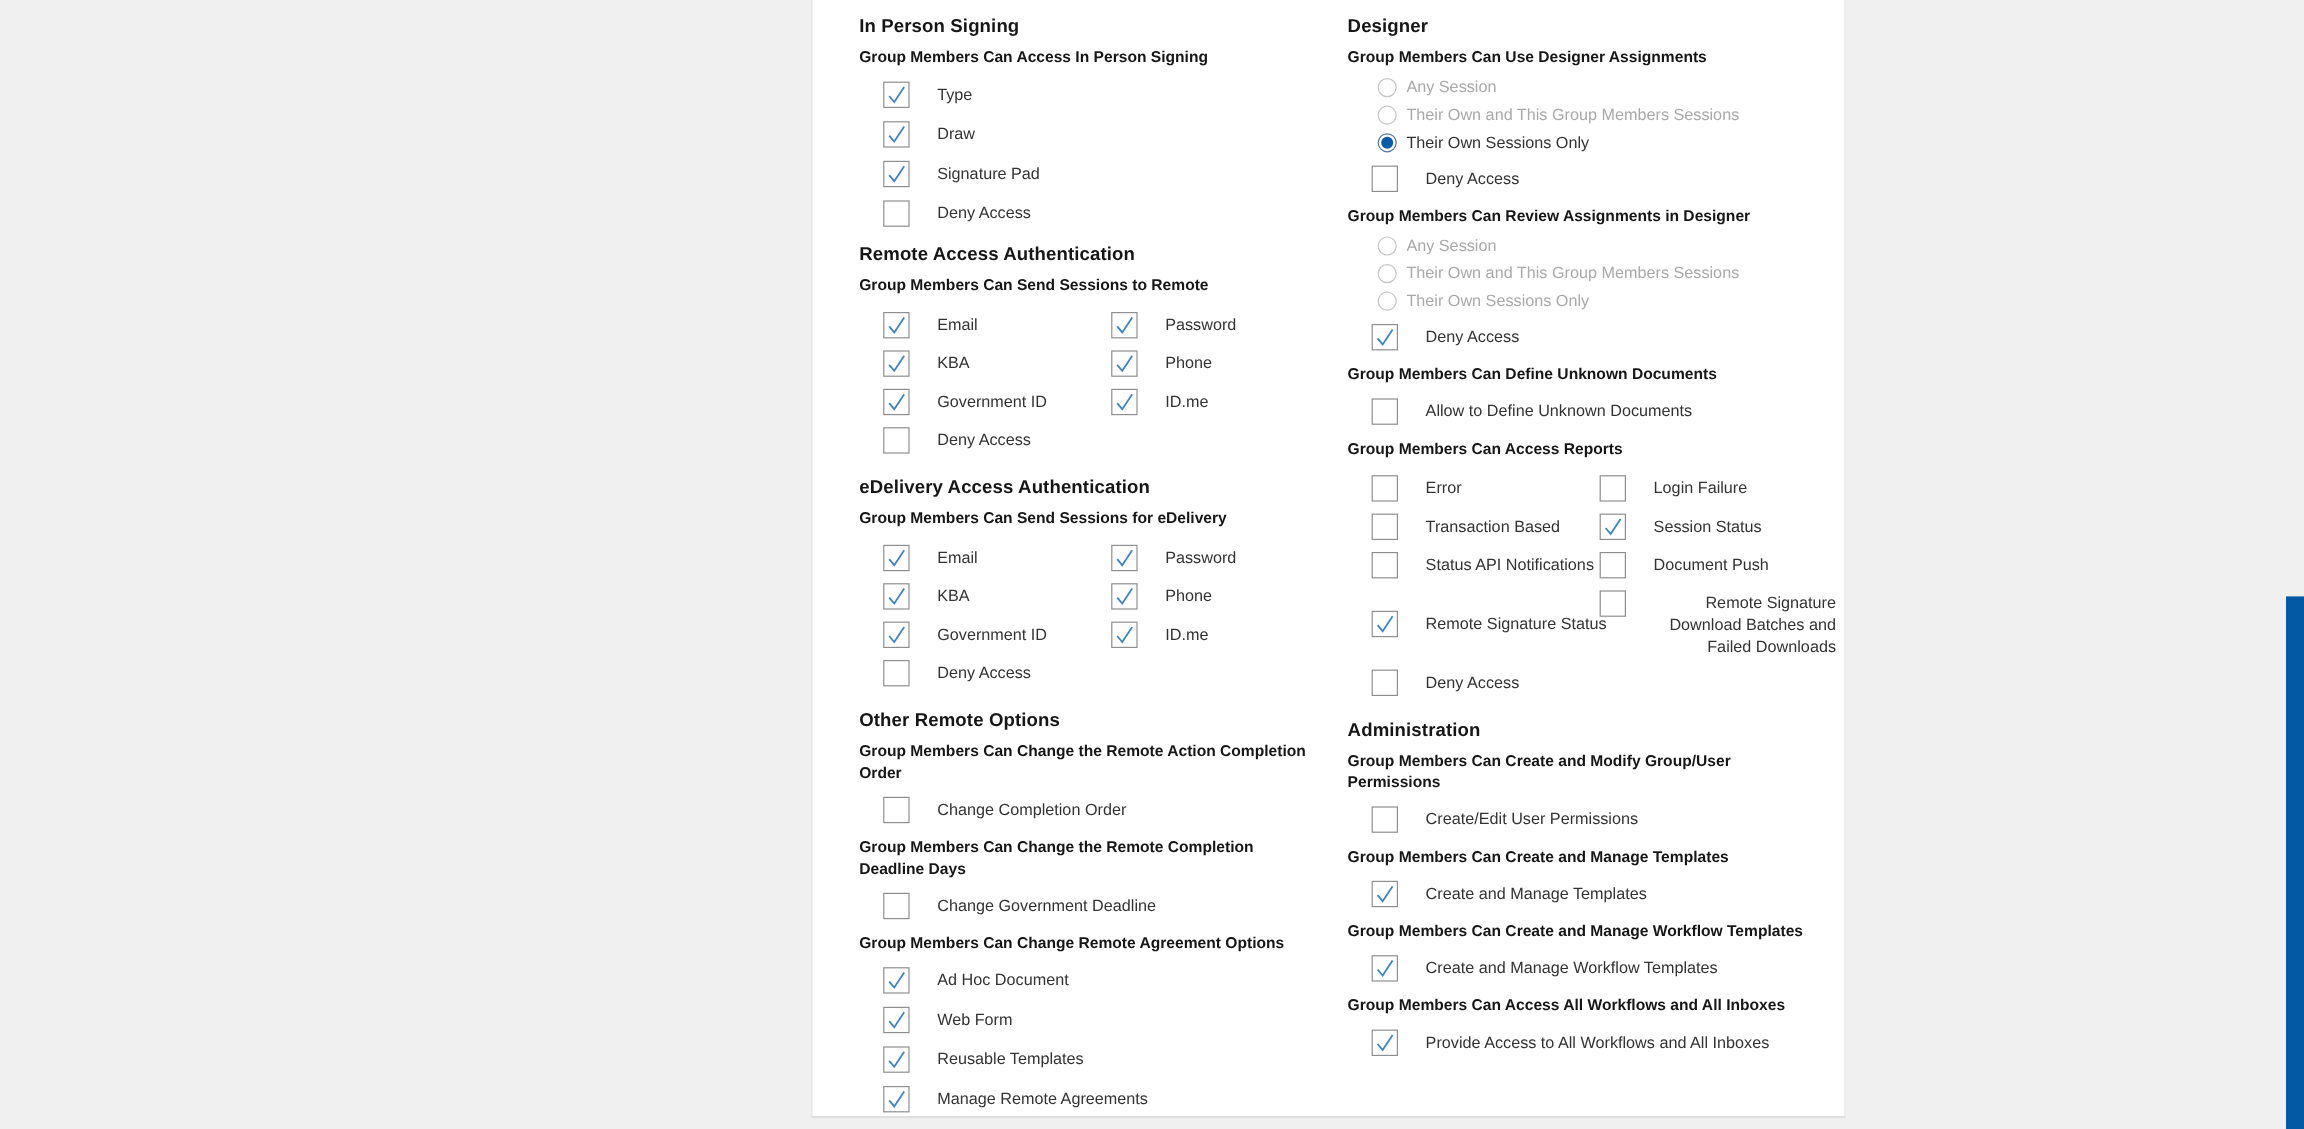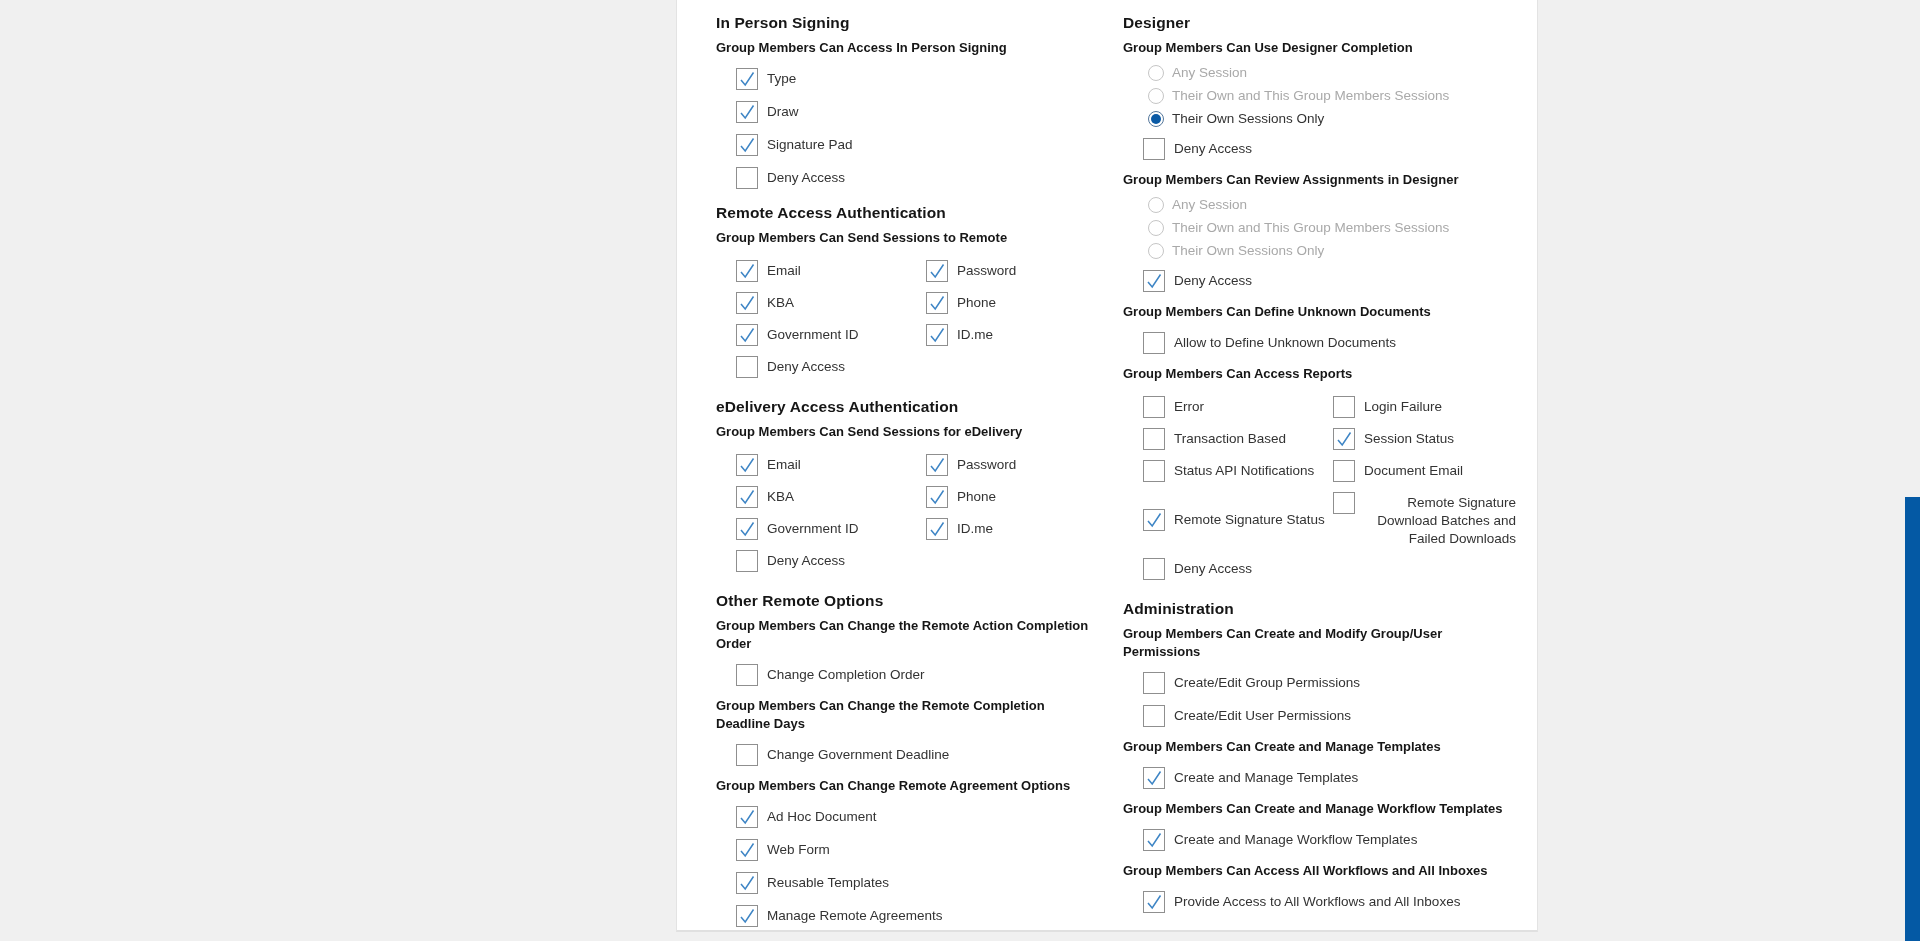--- a/index.html
+++ b/index.html
@@ -28,21 +28,21 @@
   .section:first-child .section-title { margin-top: 13px; }
   .group-heading {
     font-size: 13px; font-weight: 700; color: #161616;
     margin: 6px 0 8px; line-height: 18px;
   }
 
   .list { margin: 0; }
   .grid { display: grid; grid-template-columns: 190px 1fr; margin: 6px 0; }
 
   .row {
-    display: flex; align-items: center; gap: 9px;
+    display: flex; align-items: center; gap: 23px;
     margin: 11px 0; padding-left: 20px; min-height: 22px;
     cursor: pointer;
   }
   .grid .row { margin: 5px 0; text-align: right; }
   .row.align-top { align-items: flex-start; }
 
   .cb {
     width: 22px; height: 22px; flex: none; position: relative;
     background: #ffffff; border: 1px solid #8f8f8f;
   }
@@ -238,21 +238,21 @@
                   <path d="M4 11 L8.2 16 L16.5 3.5" stroke="#3e85c5" stroke-width="1.5" fill="none"></path>
                 </svg></span></span>
             <span class="item-label">Manage Remote Agreements</span>
           </div>
         </div>
       </div>
     </div>
   <div class="col" id="col-right">
       <div class="section">
         <h2 class="section-title">Designer</h2>
-        <h3 class="group-heading">Group Members Can Use Designer Completion</h3>
+        <h3 class="group-heading">Group Members Can Use Designer Assignments</h3>
         <div class="list">
           <div class="row radio-row">
             <span class="radio disabled"></span>
             <span class="item-label dim">Any Session</span>
           </div>
           <div class="row radio-row">
             <span class="radio disabled"></span>
             <span class="item-label dim">Their Own and This Group Members Sessions</span>
           </div>
           <div class="row radio-row">
@@ -313,21 +313,21 @@
                   <path d="M4 11 L8.2 16 L16.5 3.5" stroke="#3e85c5" stroke-width="1.5" fill="none"></path>
                 </svg></span></span>
             <span class="item-label">Session Status</span>
           </div>
           <div class="row">
             <span class="cb"></span>
             <span class="item-label">Status API Notifications</span>
           </div>
           <div class="row">
             <span class="cb"></span>
-            <span class="item-label">Document Email</span>
+            <span class="item-label">Document Push</span>
           </div>
           <div class="row">
             <span class="cb"><span><svg width="20" height="20" viewBox="0 0 20 20" fill="none" xmlns="http://www.w3.org/2000/svg">
                   <path d="M4 11 L8.2 16 L16.5 3.5" stroke="#3e85c5" stroke-width="1.5" fill="none"></path>
                 </svg></span></span>
             <span class="item-label">Remote Signature Status</span>
           </div>
           <div class="row align-top">
             <span class="cb"></span>
             <span class="item-label wrap">Remote Signature Download Batches and Failed Downloads</span>
@@ -337,24 +337,20 @@
             <span class="item-label">Deny Access</span>
           </div>
         </div>
       </div>
       <div class="section">
         <h2 class="section-title">Administration</h2>
         <h3 class="group-heading">Group Members Can Create and Modify Group/User Permissions</h3>
         <div class="list">
           <div class="row">
             <span class="cb"></span>
-            <span class="item-label">Create/Edit Group Permissions</span>
-          </div>
-          <div class="row">
-            <span class="cb"></span>
             <span class="item-label">Create/Edit User Permissions</span>
           </div>
         </div>
         <h3 class="group-heading">Group Members Can Create and Manage Templates</h3>
         <div class="list">
           <div class="row">
             <span class="cb"><span><svg width="20" height="20" viewBox="0 0 20 20" fill="none" xmlns="http://www.w3.org/2000/svg">
                   <path d="M4 11 L8.2 16 L16.5 3.5" stroke="#3e85c5" stroke-width="1.5" fill="none"></path>
                 </svg></span></span>
             <span class="item-label">Create and Manage Templates</span>

